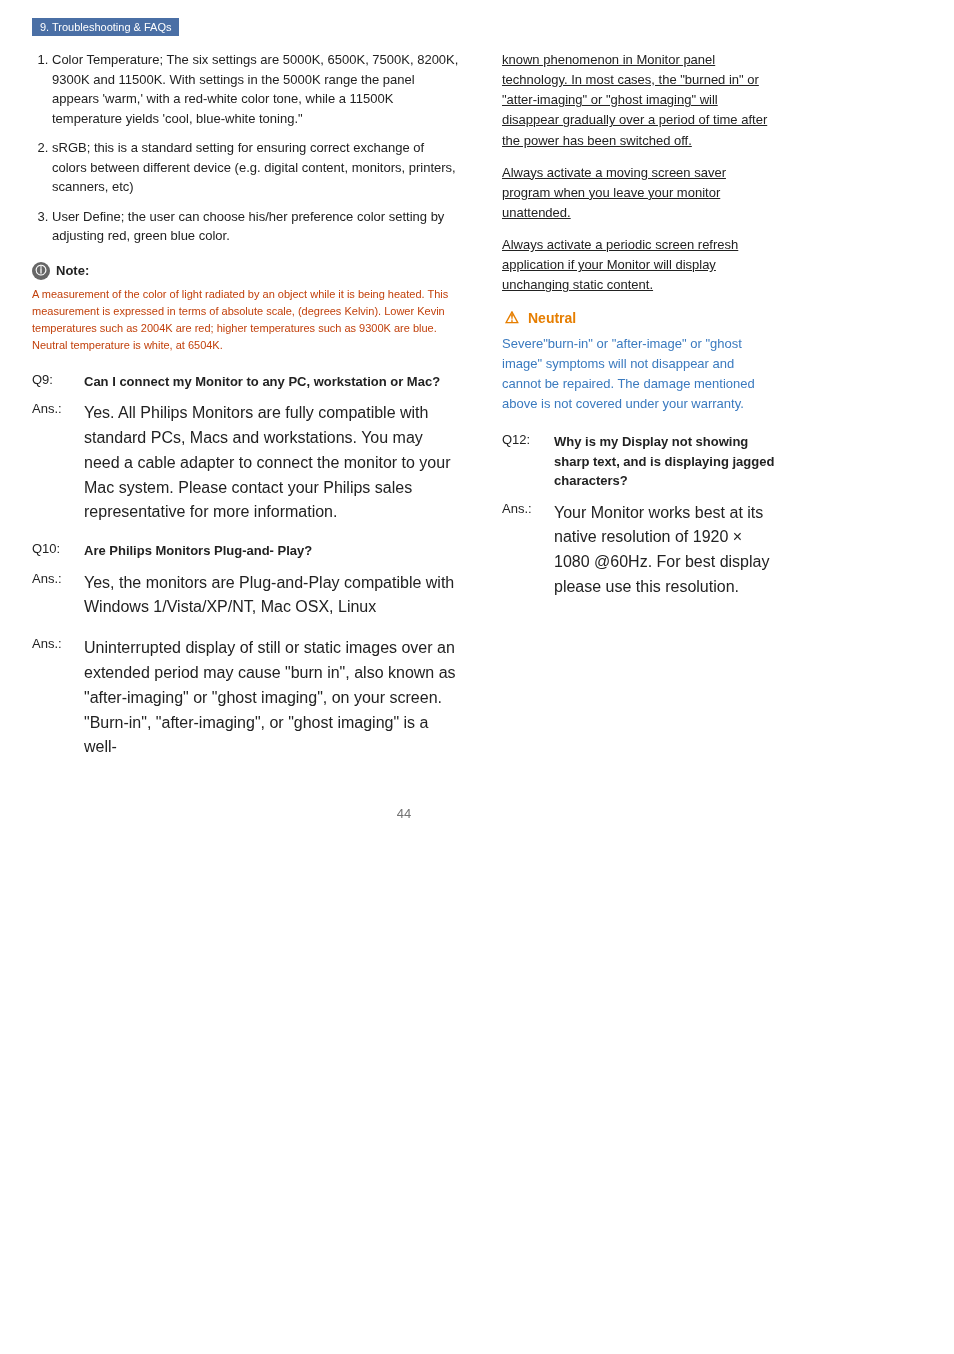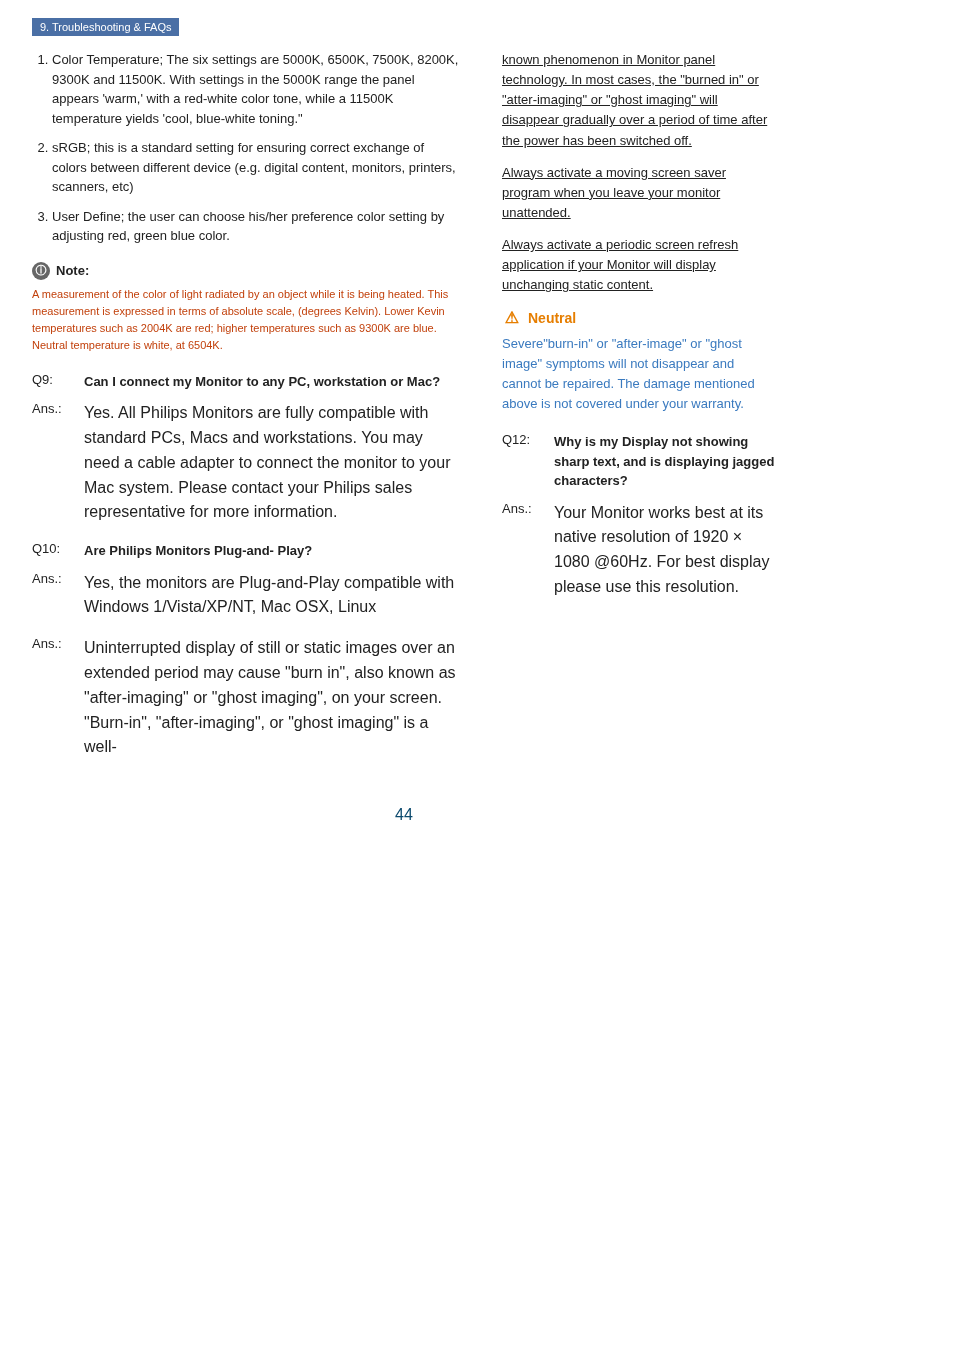--- a/index.html
+++ b/index.html
@@ -126,22 +126,22 @@
       line-height: 1.55;
     }
     .right-content-text {
       line-height: 1.55;
       margin-bottom: 12px;
       text-decoration: underline;
     }
     .page-number {
       text-align: center;
       margin-top: 30px;
-      font-size: 16px;
-      color: #0c4a6e;
+      font-size: 13px;
+      color: #737373;
     }
   </style>
 </head>
 <body>
 
 <div class="page">
 
   <div>
     <span class="section-header">9. Troubleshooting &amp; FAQs</span>
   </div>

